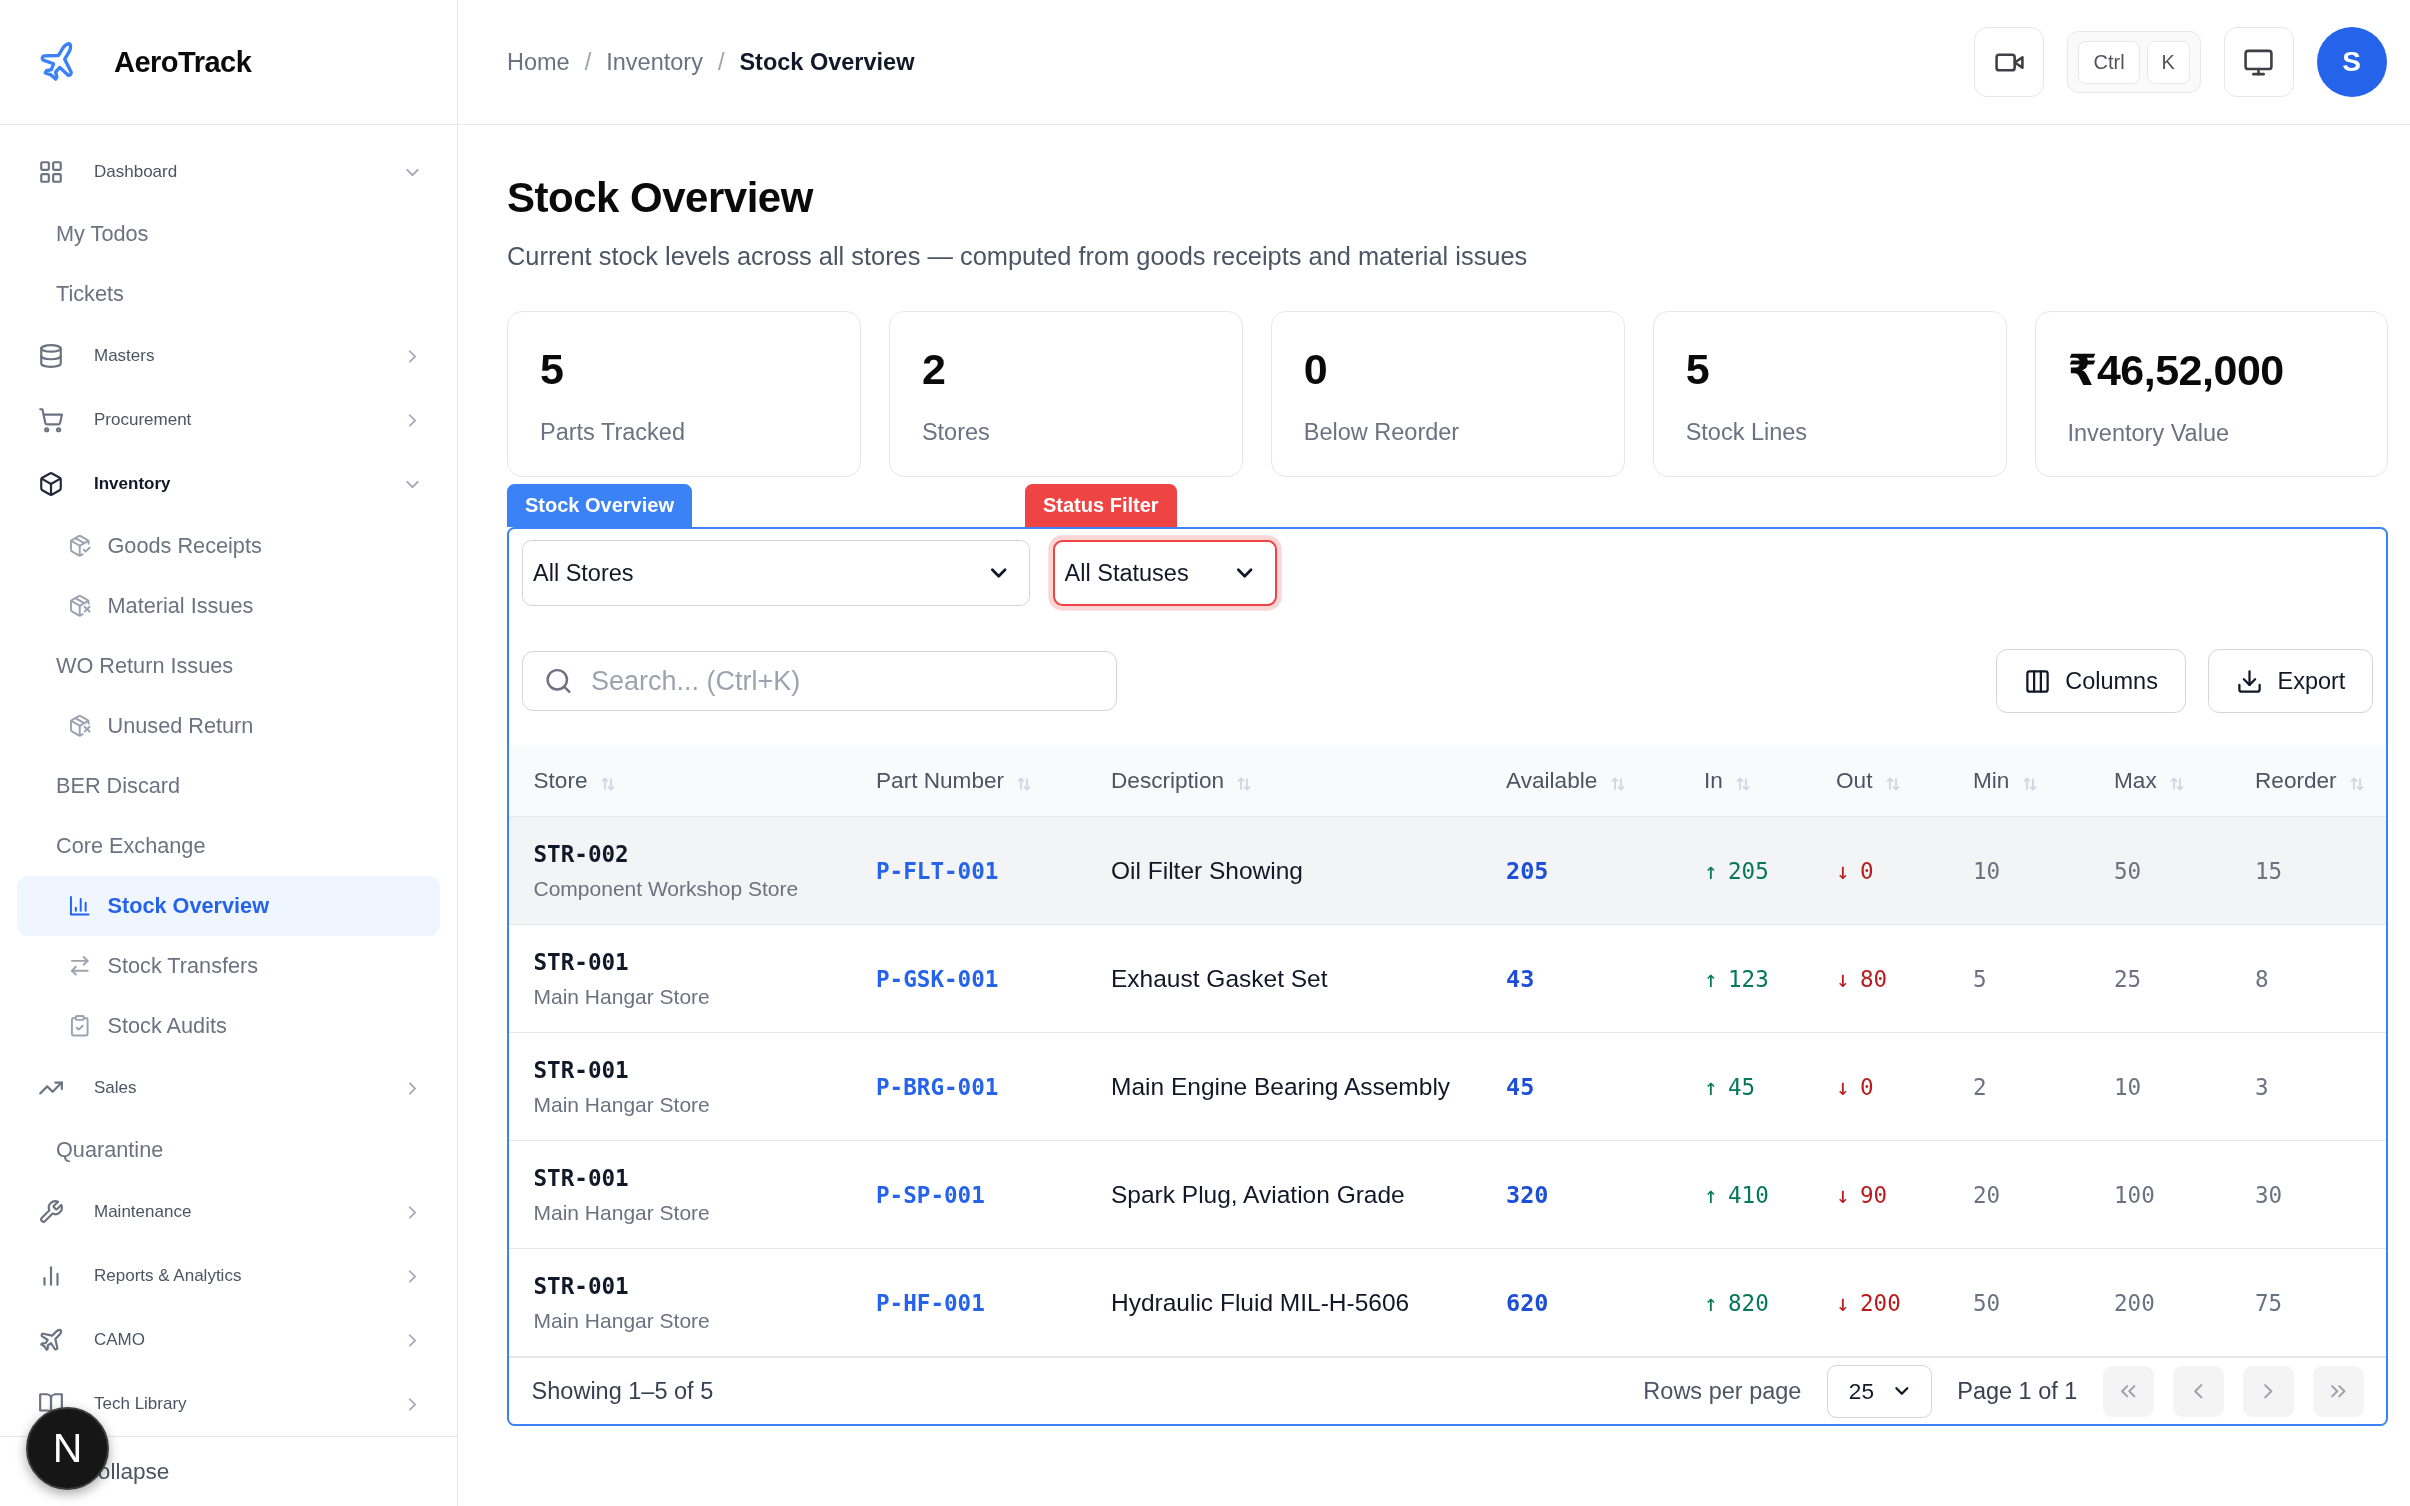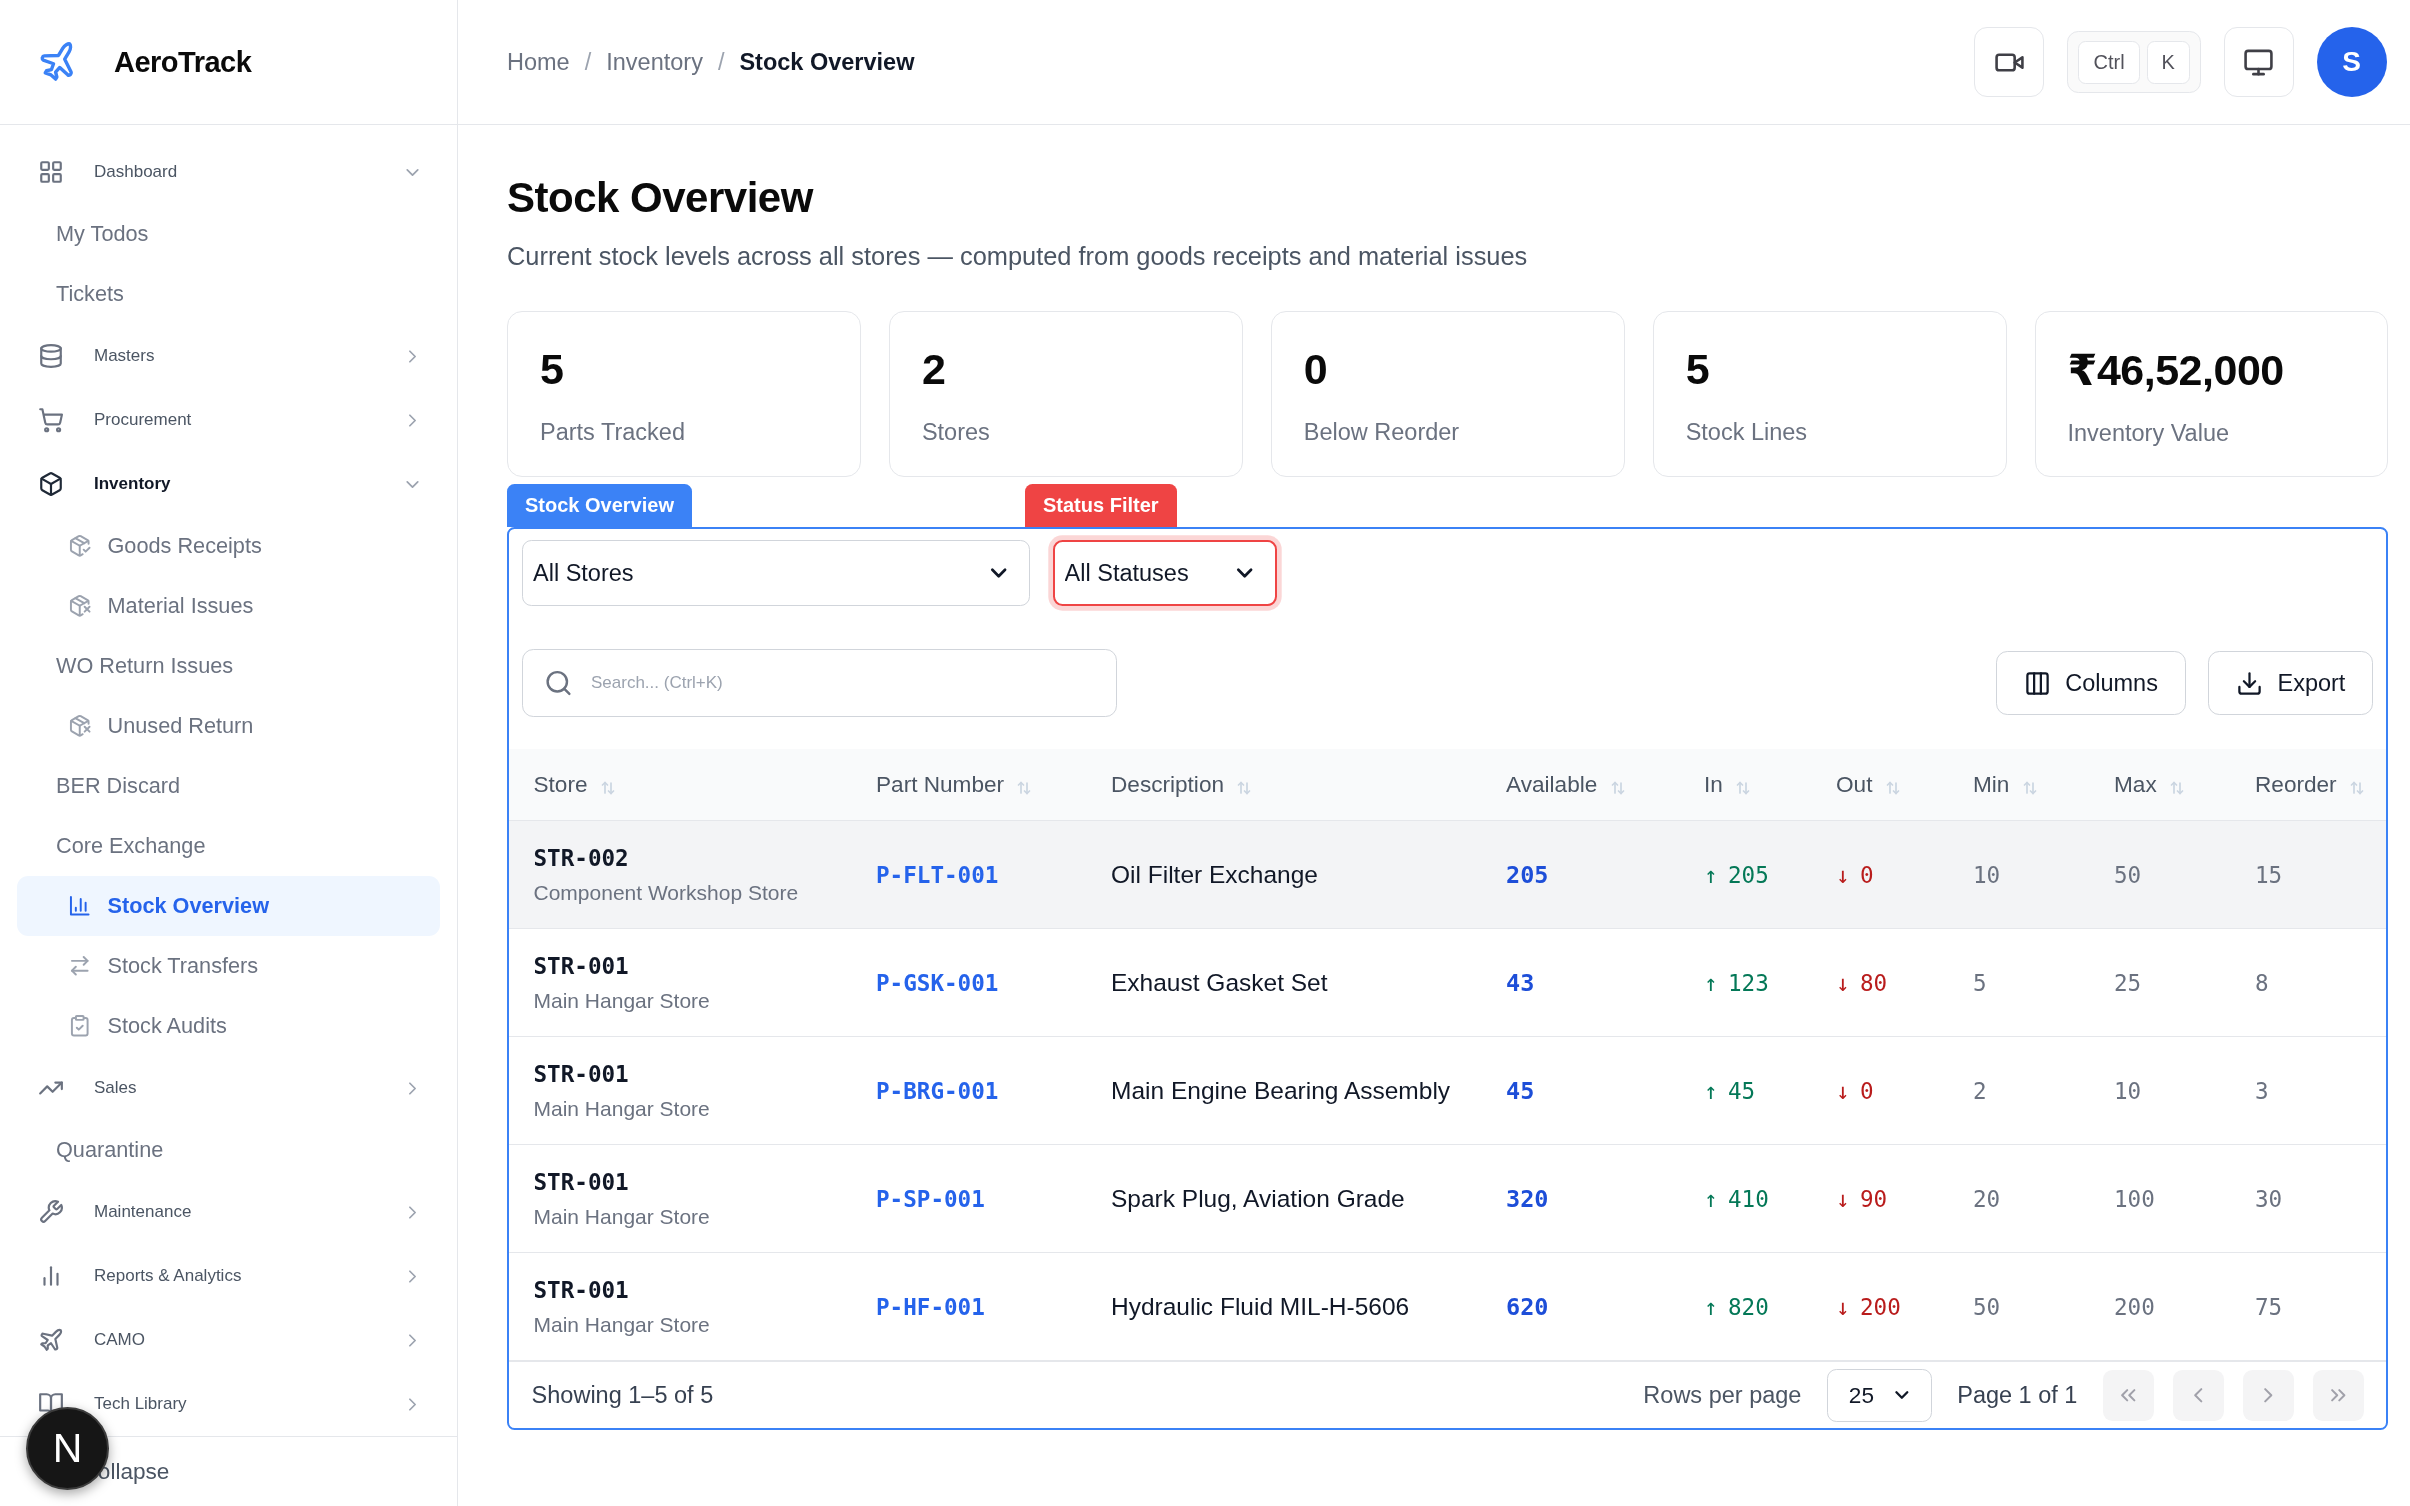--- a/index.html
+++ b/index.html
@@ -78,21 +78,21 @@
   select{appearance:none;-webkit-appearance:none;border:1.4px solid var(--border2);border-radius:9.4px;background:#fff;
          font-size:23.5px;color:#111827;font-weight:500;padding:0 56px 0 10px;height:66px;font-family:inherit;cursor:pointer}
   .store-select select{width:508px}
   .status-select select{width:224px;border:2.8px solid var(--red-a);box-shadow:0 0 0 4.7px rgba(239,68,68,.22)}
   .sel-chev{position:absolute;right:19px;top:50%;transform:translateY(-50%);pointer-events:none;color:#111827;display:flex}
   .sel-chev svg{width:25.4px;height:25.4px}
   .sel-chev.small svg{width:21.7px;height:21.7px}
 
   .tools{display:flex;align-items:center;gap:22.6px;padding:43px 13px 0}
   .search-box{position:relative;width:595px}
-  .search-box input{width:100%;height:68px;border:1.4px solid var(--border2);border-radius:11.3px;padding:0 22.6px 0 68px;font-size:17px;color:#111827;font-family:inherit;outline:none}
+  .search-box input{width:100%;height:60px;border:1.4px solid var(--border2);border-radius:11.3px;padding:0 22.6px 0 68px;font-size:27px;color:#111827;font-family:inherit;outline:none}
   .search-box input::placeholder{color:var(--muted2)}
   .search-icon{position:absolute;left:21.7px;top:50%;transform:translateY(-50%);color:var(--muted);display:flex}
   .search-icon svg{width:29px;height:29px}
   .spacer{flex:1}
   .btn{display:flex;align-items:center;gap:14px;height:64px;padding:3px 27px;border:1.4px solid var(--border2);border-radius:11.3px;background:#fff;font-size:23.5px;font-weight:500;color:#111827;font-family:inherit;cursor:pointer}
   .btn svg{width:27px;height:27px}
 
   
   .table{margin-top:32px}
   .trow{display:grid;grid-template-columns:367px 235px 395px 198px 132px 137px 141px 141px 1fr;align-items:center}
@@ -602,21 +602,21 @@
                   </div>
                 </div>
               </div>
             <div class="tbody" id="tbody">
                 <div class="trow">
                   <div class="td">
                     <div class="store-code mono">STR-002</div>
                     <div class="store-name">Component Workshop Store</div>
                   </div>
                   <div class="td"><span class="part mono">P-FLT-001</span></div>
-                  <div class="td"><span class="desc">Oil Filter Exchange</span></div>
+                  <div class="td"><span class="desc">Oil Filter Showing</span></div>
                   <div class="td"><span class="avail mono">205</span></div>
                   <div class="td">
                     <span class="flow mono in">
                       <span>↑</span>
                       <span>205</span>
                     </span>
                   </div>
                   <div class="td">
                     <span class="flow mono out">
                       <span>↓</span>

